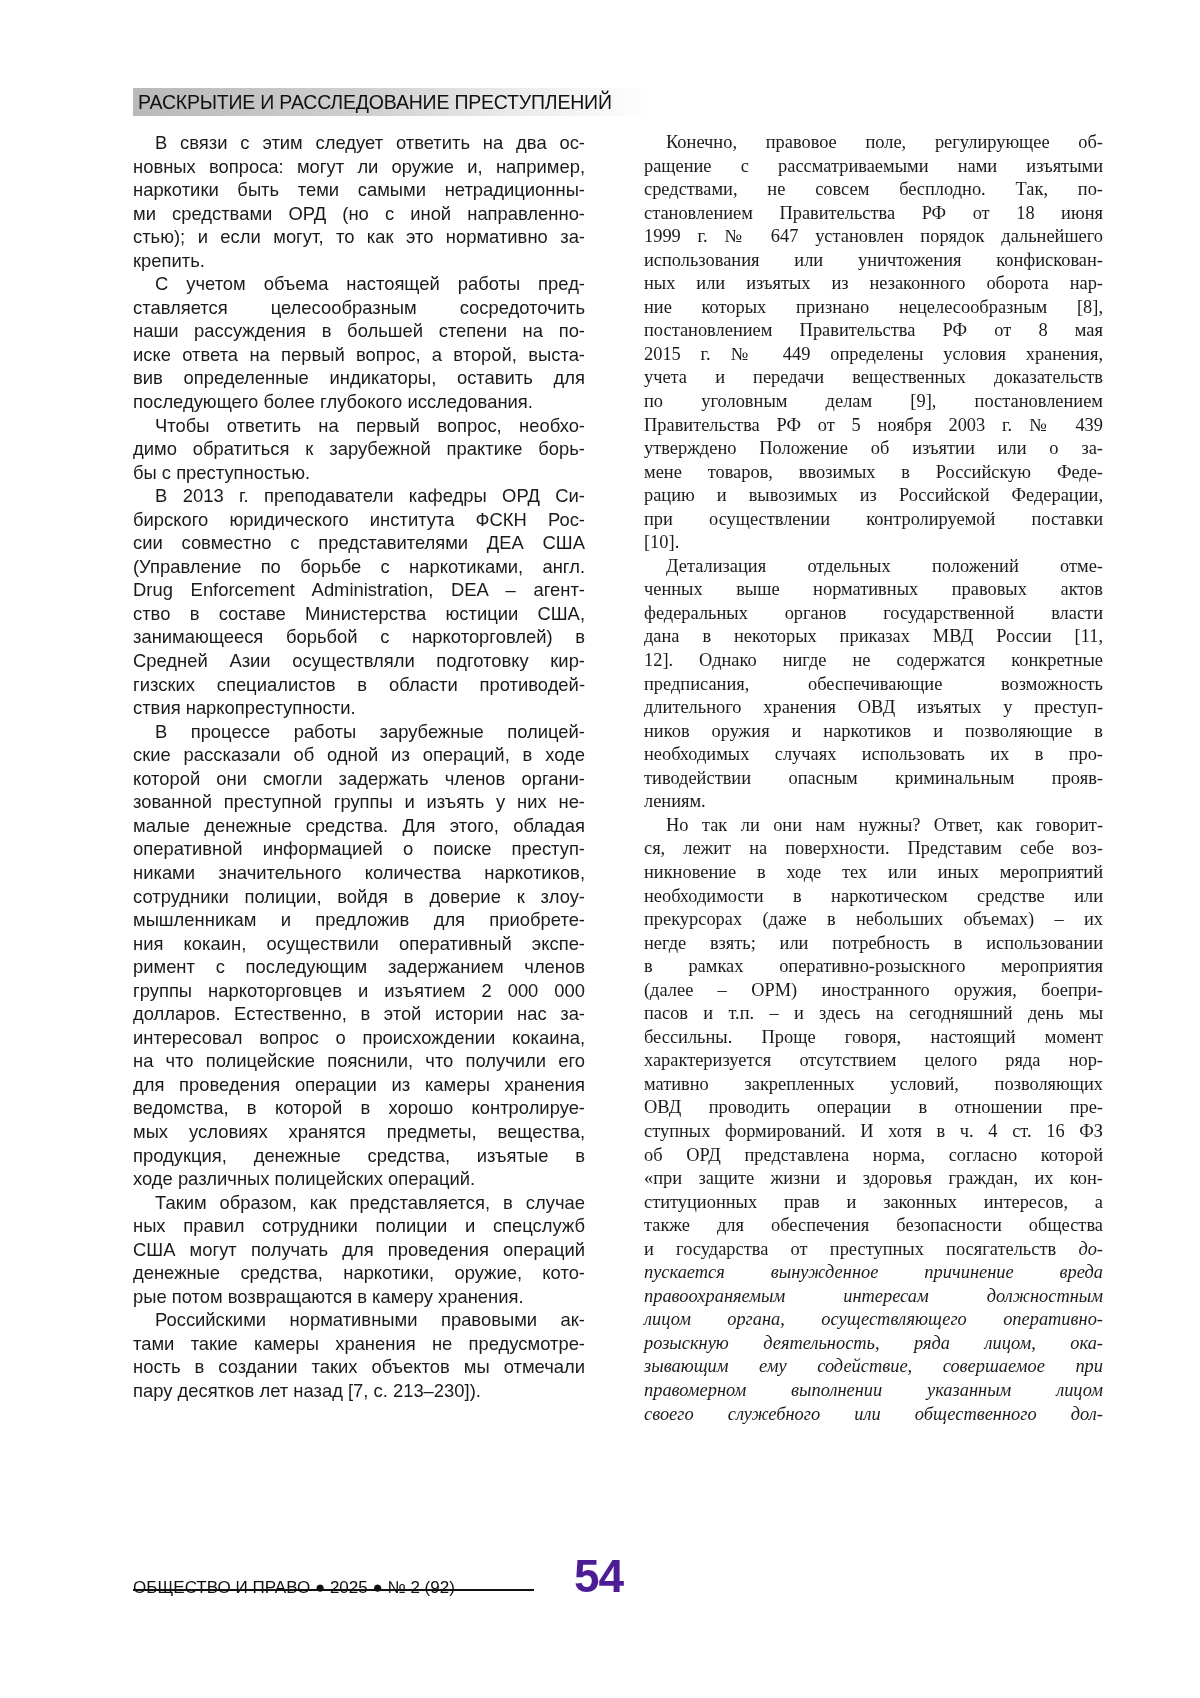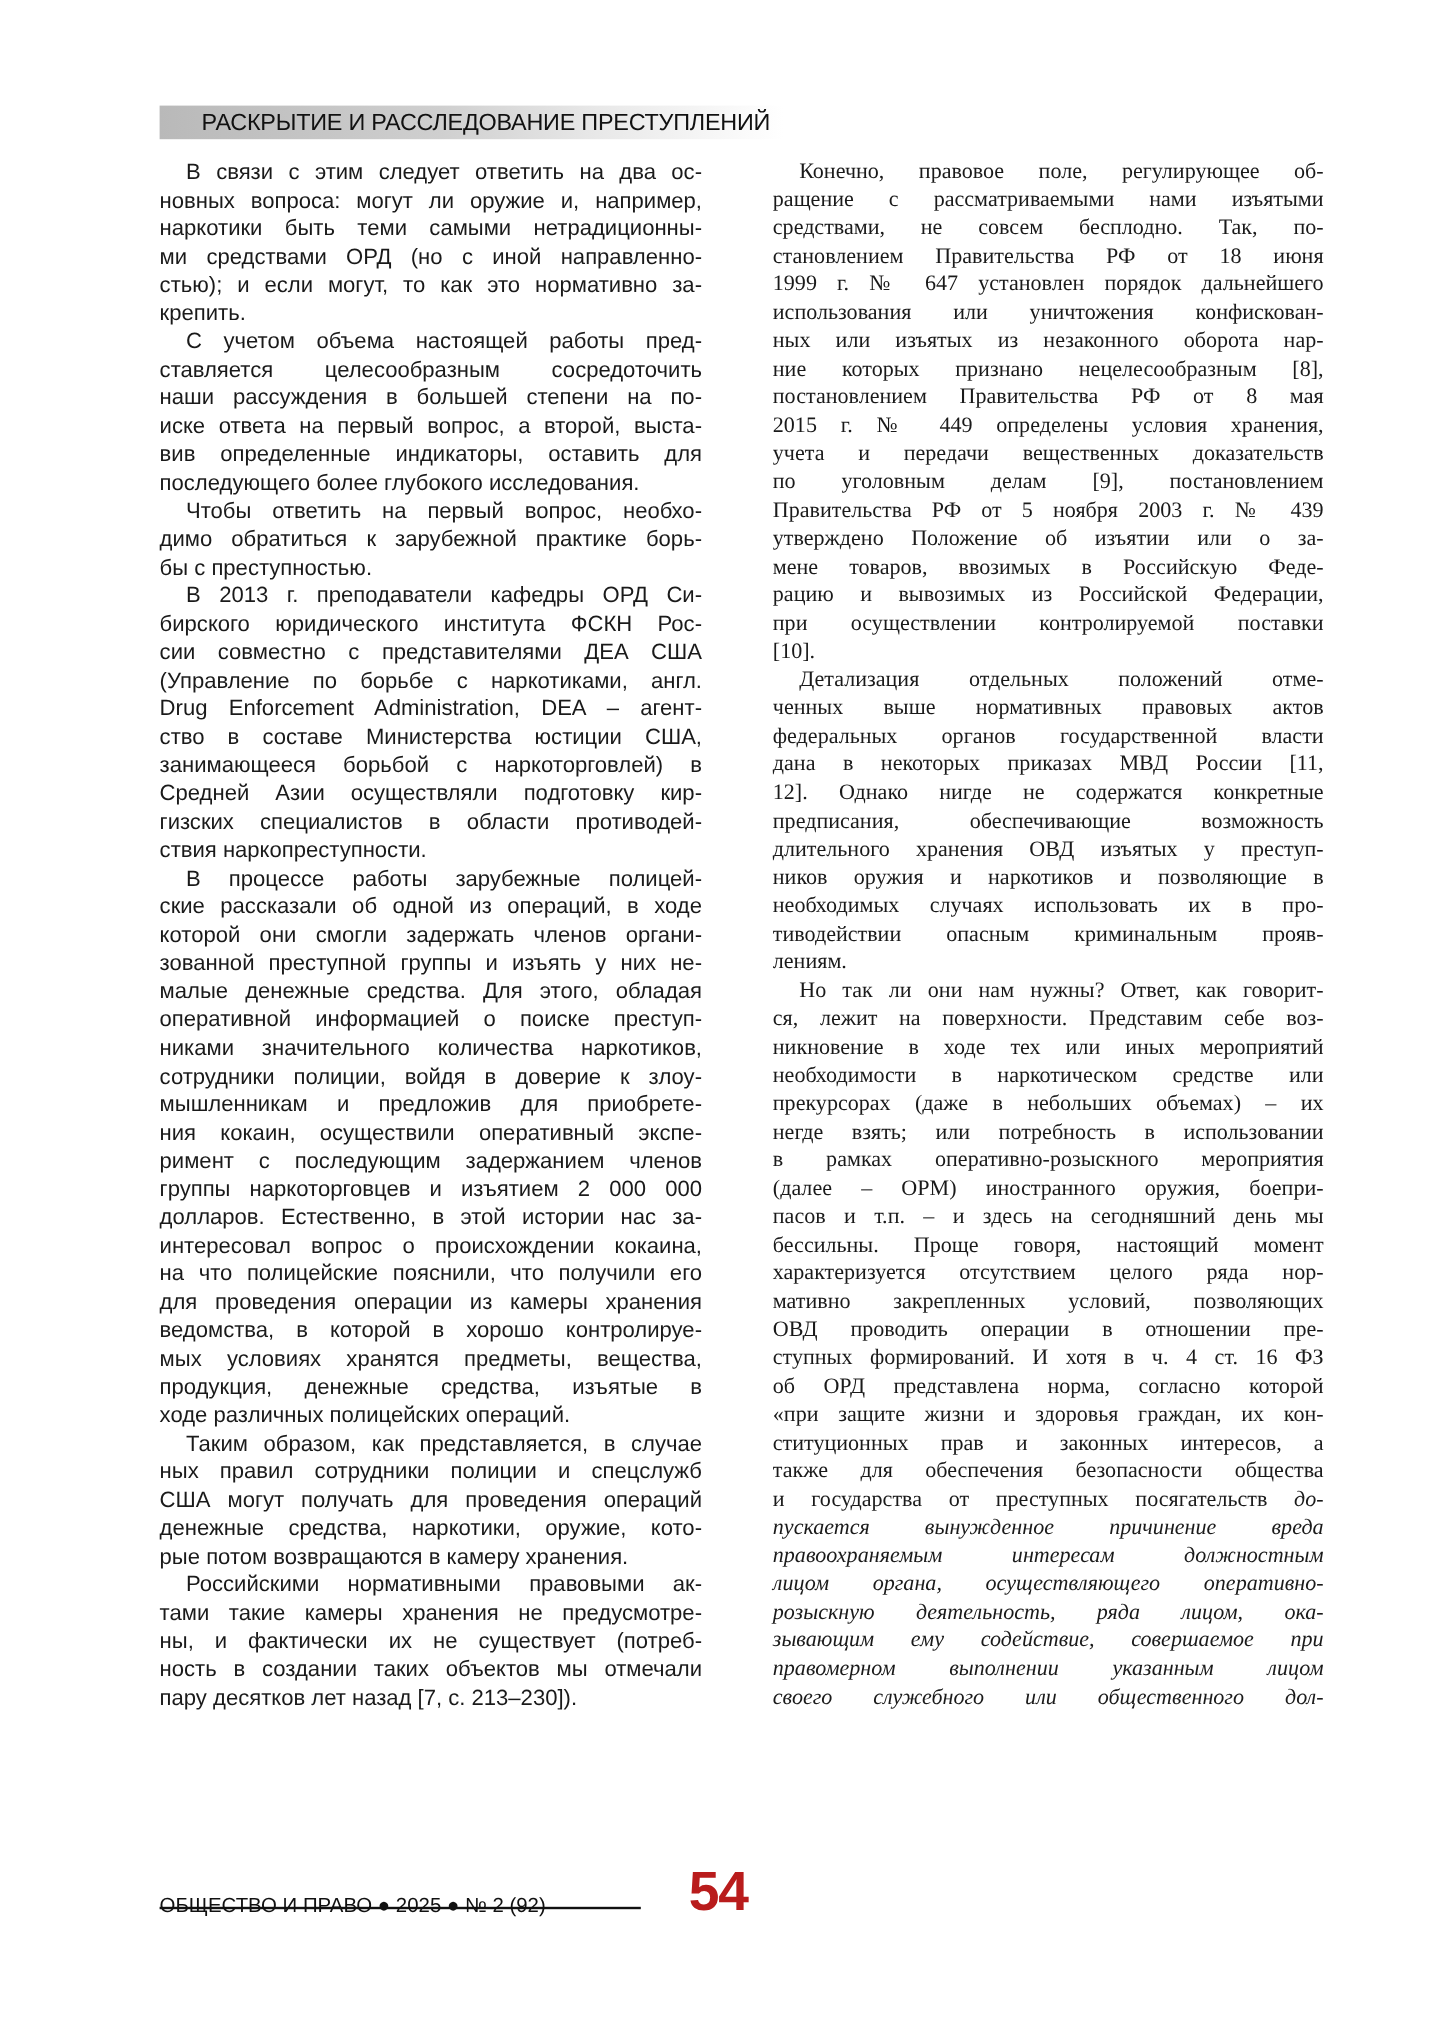--- a/index.html
+++ b/index.html
@@ -1,32 +1,32 @@
 <!DOCTYPE html>
 <html><head>
   <meta charset="utf-8">
   <style>
     html, body { margin: 0; padding: 0; background: #ffffff; }
     body { width: 1200px; height: 1698px; position: relative; overflow: hidden;
       font-family: "Liberation Sans", sans-serif; color: #1a1a1a; }
     .header-bar { position: absolute; left: 133px; top: 88px; width: 520px; height: 28px;
       background: linear-gradient(to right, #b9b9b9 0%, #cfcfcf 45%, #e8e8e8 70%, #ffffff 100%); }
     .header-text { position: absolute; left: 138px; top: 90px; font-size: 19.5px; line-height: 24px;
-      color: #111; letter-spacing: -0.2px; white-space: nowrap; margin-left: 30px; }
+      color: #111; letter-spacing: -0.2px; white-space: nowrap; }
     .col { position: absolute; top: 131px; font-size: 18.4px; line-height: 23.55px; }
     .col-left { left: 133px; width: 452px; }
     .col-right { left: 644px; width: 459px; font-family: Liberation Serif, serif; }
     .line { display: block; white-space: nowrap; text-align: justify; text-align-last: justify; height: 23.55px; overflow: visible; }
     .line.last { text-align-last: left; }
     .line.indent { padding-left: 22px; }
     .line.italic { font-style: italic; }
     .mixed .it { font-style: italic; }
     .footer-rule { position: absolute; left: 133px; top: 1589px; width: 401px; height: 2px; background: #111; }
     .footer-text { position: absolute; left: 133px; top: 1578px; font-size: 17px; line-height: 20px; color: #111; white-space: nowrap; }
-    .page-number { position: absolute; left: 574px; top: 1551px; font-size: 46px; font-weight: bold; line-height: 50px; color: #b91c1c; letter-spacing: -1px; }
+    .page-number { position: absolute; left: 574px; top: 1551px; font-size: 46px; font-weight: bold; line-height: 50px; color: #4c1d95; letter-spacing: -1px; }
   </style>
 </head>
 <body>
 
 <div class="header-bar"></div>
 <div class="header-text">РАСКРЫТИЕ И РАССЛЕДОВАНИЕ ПРЕСТУПЛЕНИЙ</div>
 
 <div class="col col-left" id="col-left">
     <span class="line indent">В связи с этим следует ответить на два ос-</span>
     <span class="line">новных вопроса: могут ли оружие и, например,</span>
@@ -73,21 +73,20 @@
     <span class="line">мых условиях хранятся предметы, вещества,</span>
     <span class="line">продукция, денежные средства, изъятые в</span>
     <span class="line last">ходе различных полицейских операций.</span>
     <span class="line indent">Таким образом, как представляется, в случае</span>
     <span class="line">ных правил сотрудники полиции и спецслужб</span>
     <span class="line">США могут получать для проведения операций</span>
     <span class="line">денежные средства, наркотики, оружие, кото-</span>
     <span class="line last">рые потом возвращаются в камеру хранения.</span>
     <span class="line indent">Российскими нормативными правовыми ак-</span>
     <span class="line">тами такие камеры хранения не предусмотре-</span>
-    <span class="line">ны, и фактически их не существует (потреб-</span>
     <span class="line">ность в создании таких объектов мы отмечали</span>
     <span class="line last">пару десятков лет назад [7, с. 213–230]).</span>
   </div>
 <div class="col col-right" id="col-right">
     <span class="line indent">Конечно, правовое поле, регулирующее об-</span>
     <span class="line">ращение с рассматриваемыми нами изъятыми</span>
     <span class="line">средствами, не совсем бесплодно. Так, по-</span>
     <span class="line">становлением Правительства РФ от 18 июня</span>
     <span class="line">1999 г. № 647 установлен порядок дальнейшего</span>
     <span class="line">использования или уничтожения конфискован-</span>

